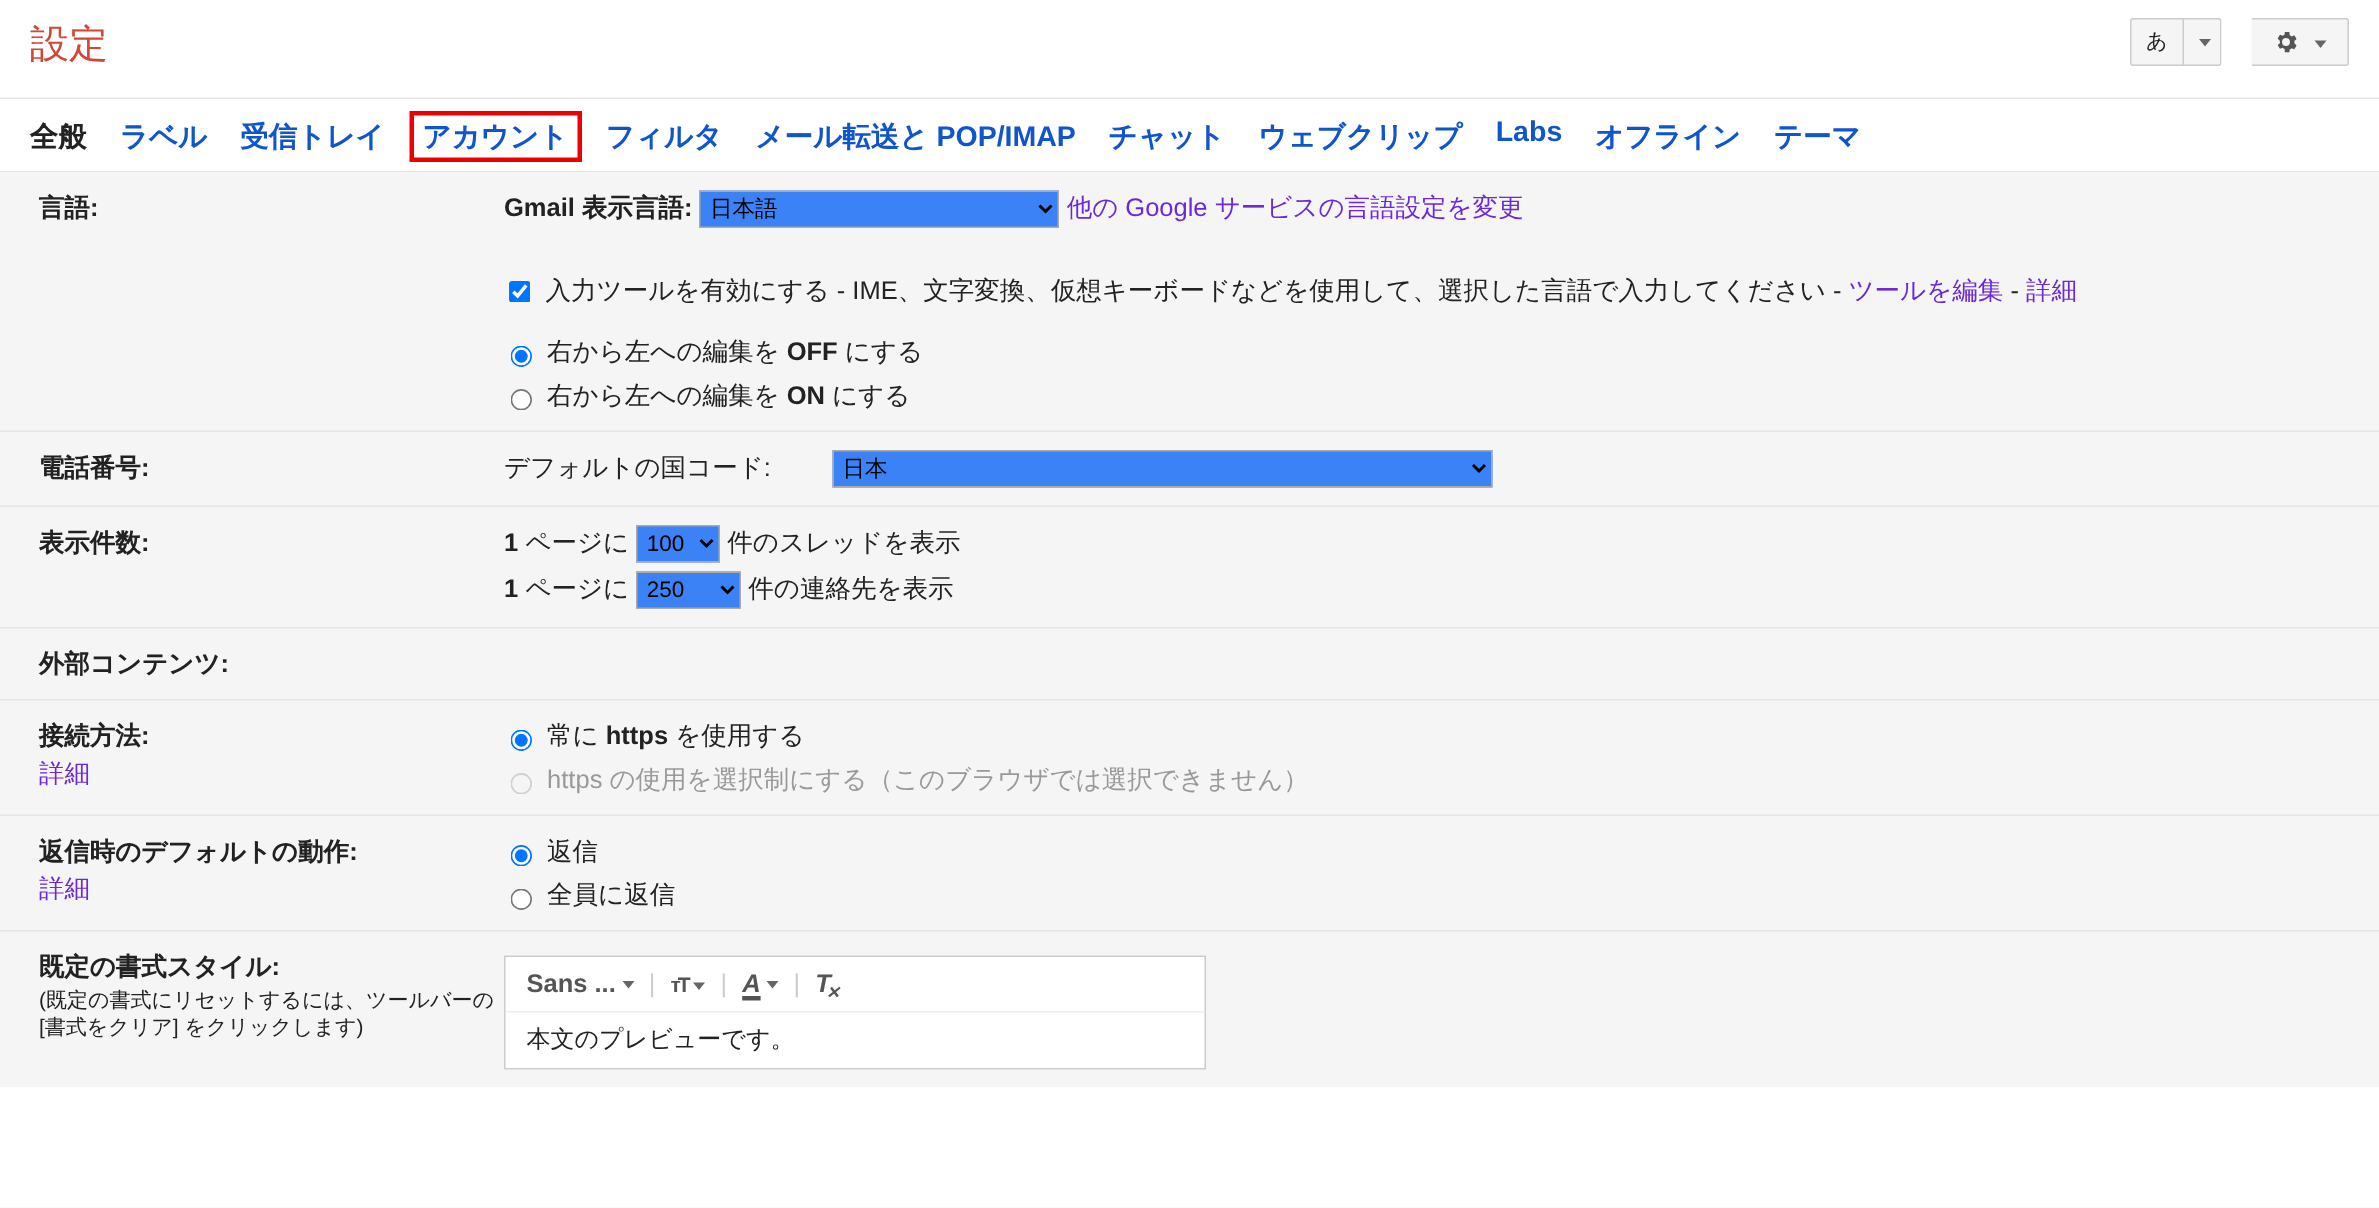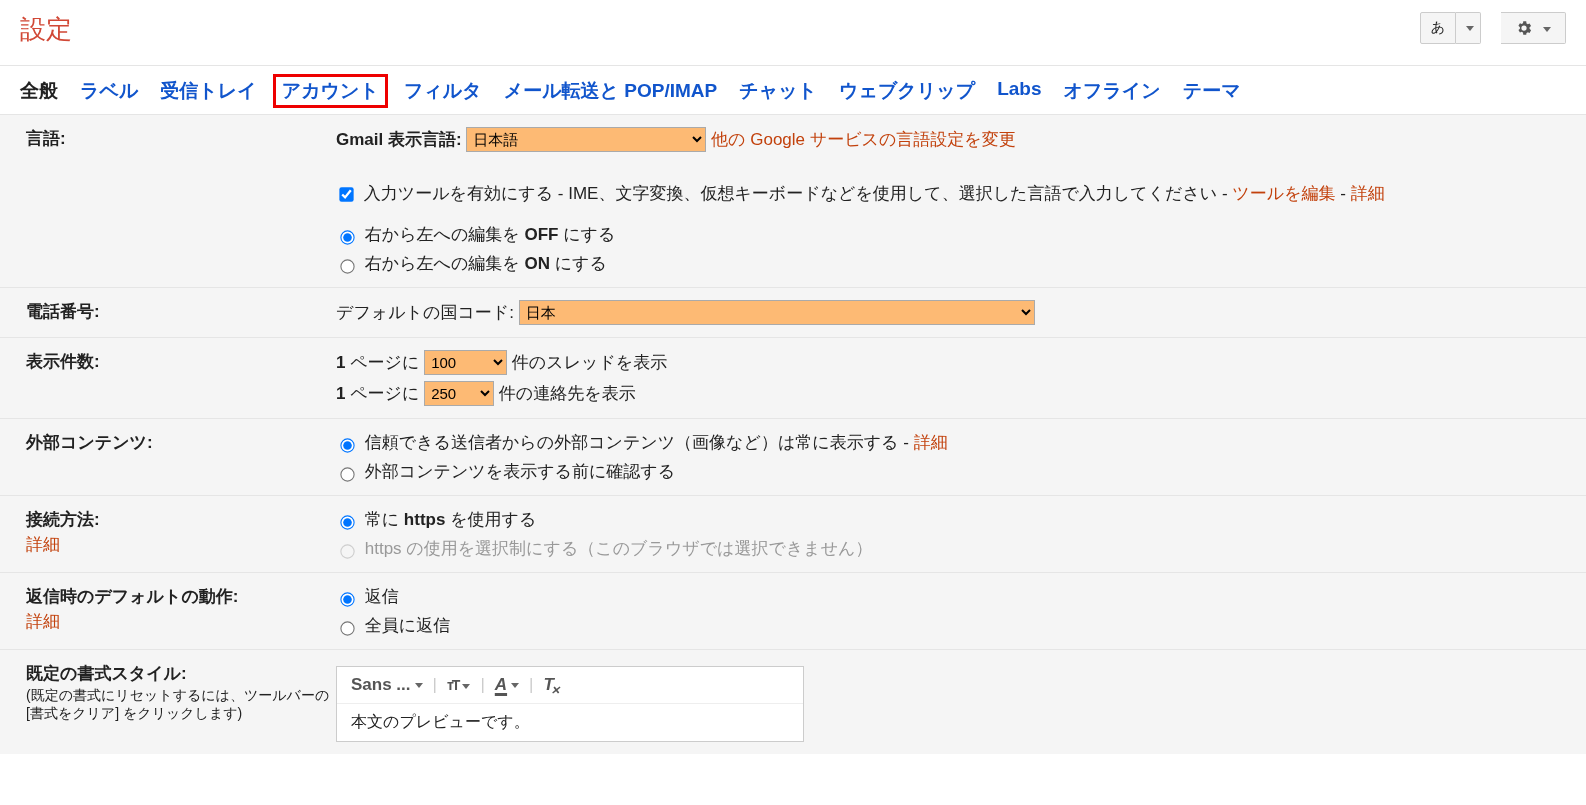--- a/index.html
+++ b/index.html
@@ -84,24 +84,24 @@
     margin-top: 2px;
   }
   .row-content {
     flex: 1;
   }
   .row-content > div { margin-bottom: 6px; }
   .row-content > div:last-child { margin-bottom: 0; }
   select {
     font-size: 15px;
     padding: 2px;
-    background: #fdba74;
+    background: #3b82f6;
     border: 1px solid #aaa;
   }
-  .link { color: #c2410c; cursor: pointer; }
+  .link { color: #6d28d9; cursor: pointer; }
   .bold { font-weight: bold; margin-top: 14px; }
   .disabled-text { color: #999; }
   .preview-box {
     background: #fff;
     border: 1px solid #ccc;
     width: 468px;
     margin-top: 4px;
   }
   .toolbar {
     display: flex;
@@ -192,54 +192,44 @@
         <input type="radio" name="rtl" style="">
         <span>右から左への編集を </span><span class="bold">ON</span><span> にする</span>
       </div>
     </div>
   </div>
 
   <div class="row">
     <div class="row-label">電話番号:</div>
     <div class="row-content">
       <span>デフォルトの国コード:</span>
-      <select style="width:516px;">
+      <select style="width:440px;margin-left:36px;">
         <option>日本</option>
       </select>
     </div>
   </div>
 
   <div class="row">
     <div class="row-label">表示件数:</div>
     <div class="row-content">
       <div>
         <span class="bold">1</span><span> ページに </span>
-        <select style="width:83px;"><option>100</option></select>
+        <select style="width:56px;"><option>100</option></select>
         <span> 件のスレッドを表示</span>
       </div>
       <div>
         <span class="bold">1</span><span> ページに </span>
         <select style="width:70px;"><option>250</option></select>
         <span> 件の連絡先を表示</span>
       </div>
     </div>
   </div>
 
   <div class="row">
     <div class="row-label">外部コンテンツ:</div>
-    <div class="row-content">
-      <div>
-        <input type="radio" name="ext" checked="" style="">
-        <span>信頼できる送信者からの外部コンテンツ（画像など）は常に表示する - </span><span class="link">詳細</span>
-      </div>
-      <div>
-        <input type="radio" name="ext" style="">
-        <span>外部コンテンツを表示する前に確認する</span>
-      </div>
-    </div>
   </div>
 
   <div class="row">
     <div class="row-label">
       <span>接続方法:</span>
       <span class="sub"><span class="link" style="font-size:17px;font-weight:normal;">詳細</span></span>
     </div>
     <div class="row-content">
       <div>
         <input type="radio" name="conn" checked="" style="">

